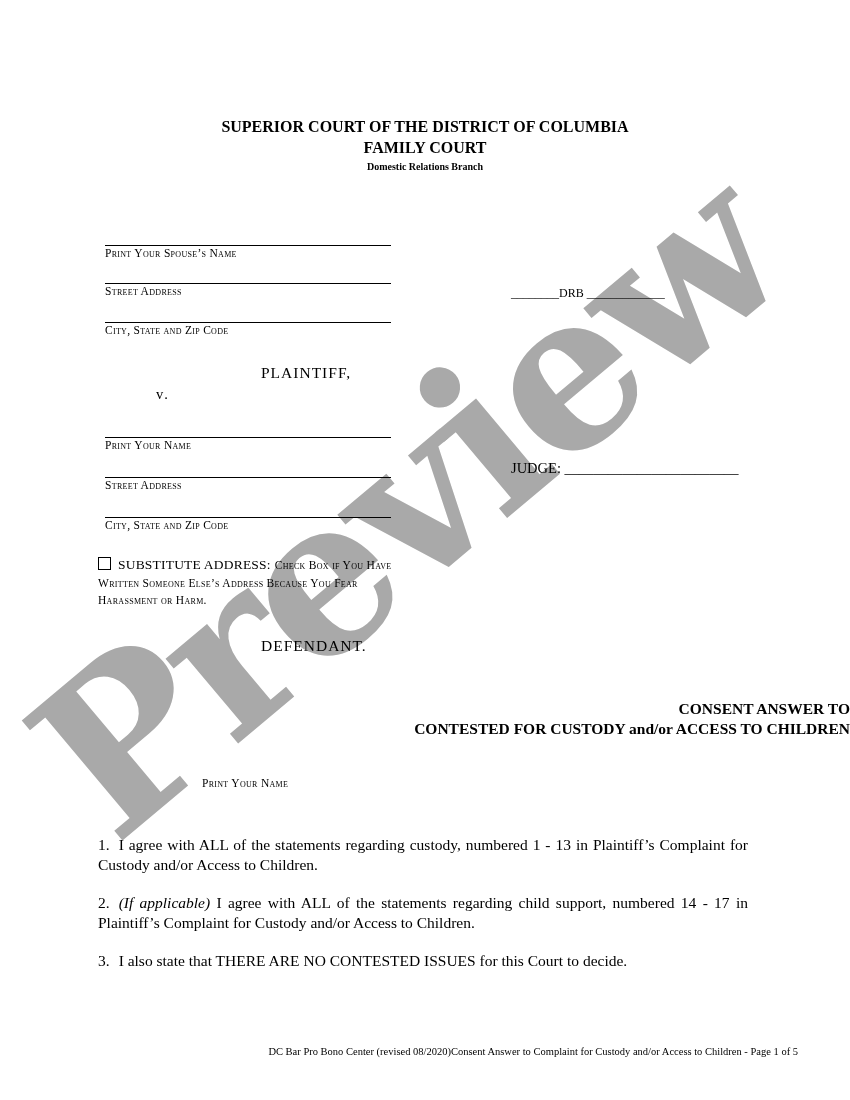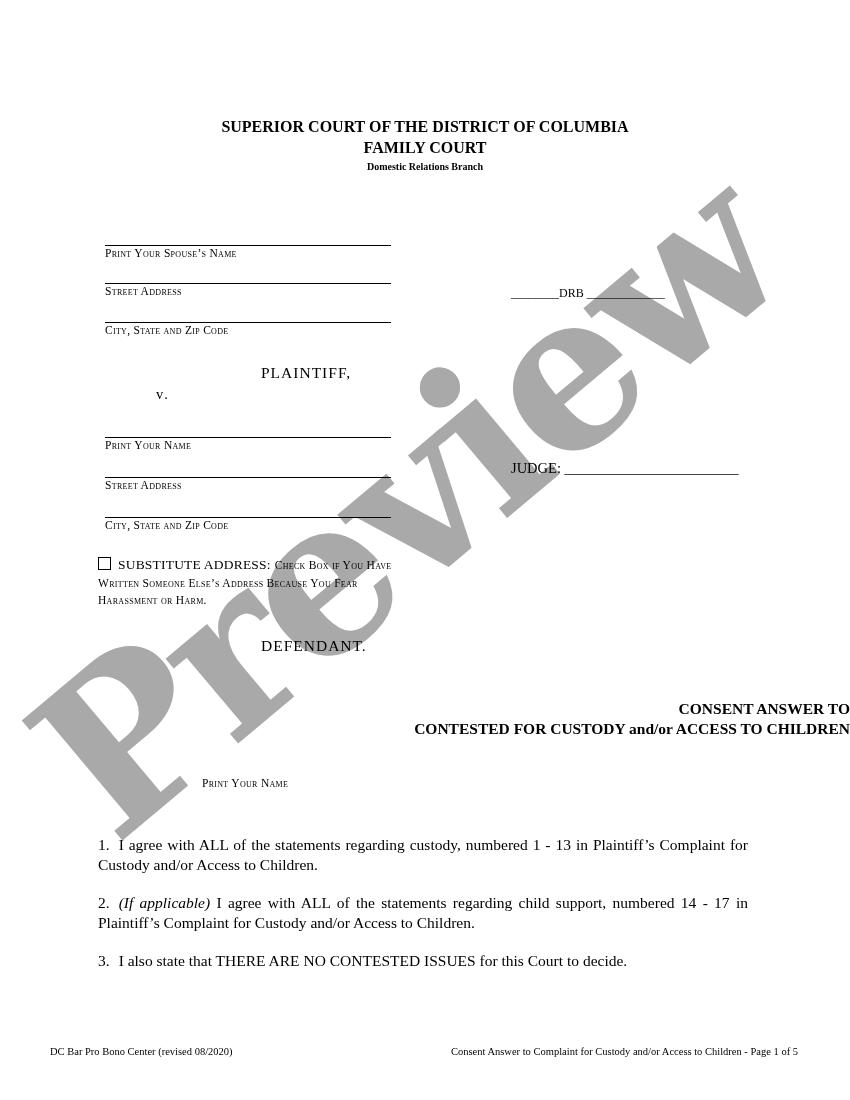--- a/index.html
+++ b/index.html
@@ -41,21 +41,21 @@
   .intro{position:absolute;left:98px;top:775px;width:662px;font-size:15.5px;white-space:nowrap;}
   .intro-label{margin-left:104px;font-variant:small-caps;font-size:11.5px;
                letter-spacing:0.3px;margin-top:2px;}
 
   .paras{position:absolute;left:98px;top:830px;width:650px;font-size:15.5px;line-height:19.5px;}
   .paras p{margin:5px 0 19px 0;text-align:justify;}
   .pnum{padding-right:9px;}
   .ital{font-style:italic;}
 
   .footer{position:absolute;left:50px;right:52px;top:1046px;display:flex;
-          justify-content:space-between;font-size:10.5px;}
+          justify-content:flex-end;font-size:10.5px;}
 </style>
 </head>
 <body>
 
 <div class="page">
 
   <div class="watermark">Preview</div>
 
   <div class="content">
 

